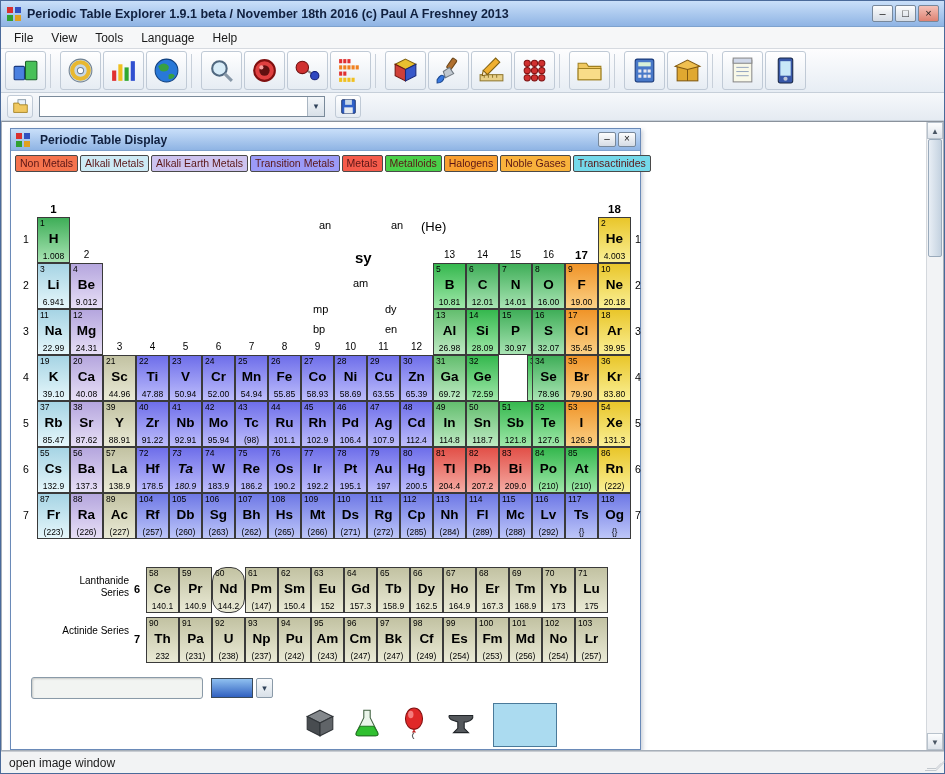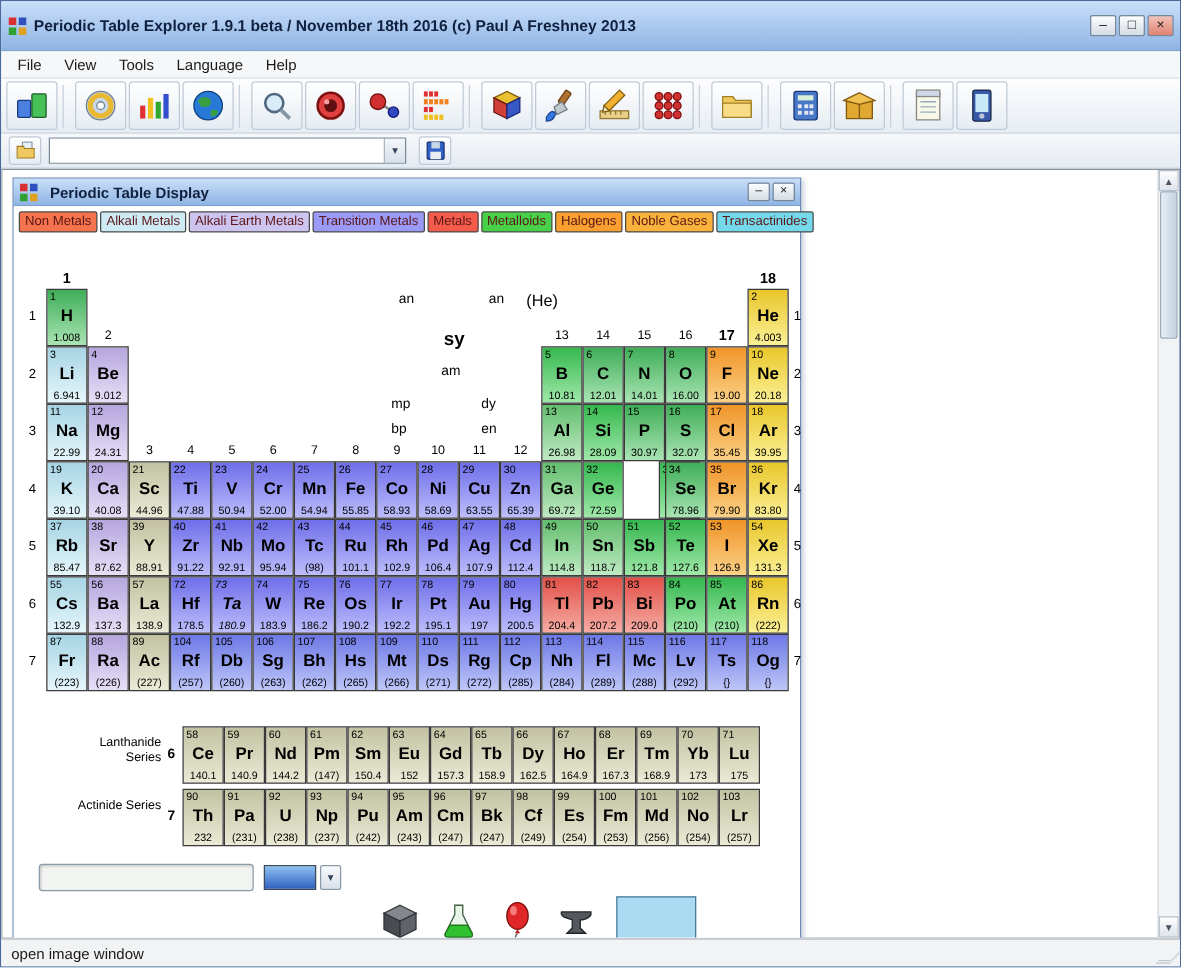--- a/index.html
+++ b/index.html
@@ -1,19 +1,19 @@
 <!DOCTYPE html>
 <html><head>
 <meta charset="utf-8">
 <style>
   *{margin:0;padding:0;box-sizing:border-box}
   html,body{width:945px;height:774px;overflow:hidden;font-family:"Liberation Sans","DejaVu Sans",sans-serif;font-size:12px;background:#D4E4F4}
   .app{width:945px;height:774px;display:flex;flex-direction:column;border:1px solid #4A6A9A;background:#EAF2FA}
   
-  .titlebar{height:40px;background:linear-gradient(#C9DFF9,#8FB4E4);display:flex;align-items:center;padding:0 5px;border-bottom:1px solid #7EA2CE}
+  .titlebar{height:26px;background:linear-gradient(#C9DFF9,#8FB4E4);display:flex;align-items:center;padding:0 5px;border-bottom:1px solid #7EA2CE}
   .appicon{width:16px;height:16px;display:inline-flex;margin-right:5px}
   .appicon svg{width:16px;height:16px}
   .titletext{font-weight:bold;font-size:12.5px;color:#10203F;flex:1;white-space:nowrap;overflow:hidden}
   .winbtns{display:flex;align-items:center}
   .win-btn{width:21px;height:17px;margin-left:2px;border:1px solid #77889B;background:linear-gradient(#FDFDFD,#D5DCE5);font-size:11px;line-height:14px;text-align:center;color:#1A1A1A;border-radius:2px;cursor:default}
   .win-btn.close{background:linear-gradient(#F4C2B8,#DE8272)}
   .win-btn.sm{width:18px;height:15px;line-height:12px;font-size:10px}
   
   .menubar{height:22px;background:#F6F7F8;border-bottom:1px solid #D6DAE0;display:flex;align-items:center;padding-left:4px}
   .menuitem{padding:2px 9px;color:#1A1A1A}
@@ -835,21 +835,21 @@
           <div class="cell" style="left: 135px; top: 392px; background: linear-gradient(rgb(194, 194, 162), rgb(234, 234, 214));">
             <span class="num">58</span>
             <span class="sym">Ce</span>
             <span class="mass">140.1</span>
           </div>
           <div class="cell" style="left: 168px; top: 392px; background: linear-gradient(rgb(194, 194, 162), rgb(234, 234, 214));">
             <span class="num">59</span>
             <span class="sym">Pr</span>
             <span class="mass">140.9</span>
           </div>
-          <div class="cell" style="left: 201px; top: 392px; background: linear-gradient(rgb(194, 194, 162), rgb(234, 234, 214));">
+          <div class="cell" style="left: 201px; top: 392px; background: linear-gradient(rgb(194, 194, 162), rgb(234, 234, 214)); border-radius: 14px;">
             <span class="num">60</span>
             <span class="sym">Nd</span>
             <span class="mass">144.2</span>
           </div>
           <div class="cell" style="left: 234px; top: 392px; background: linear-gradient(rgb(194, 194, 162), rgb(234, 234, 214));">
             <span class="num">61</span>
             <span class="sym">Pm</span>
             <span class="mass">(147)</span>
           </div>
           <div class="cell" style="left: 267px; top: 392px; background: linear-gradient(rgb(194, 194, 162), rgb(234, 234, 214));">

